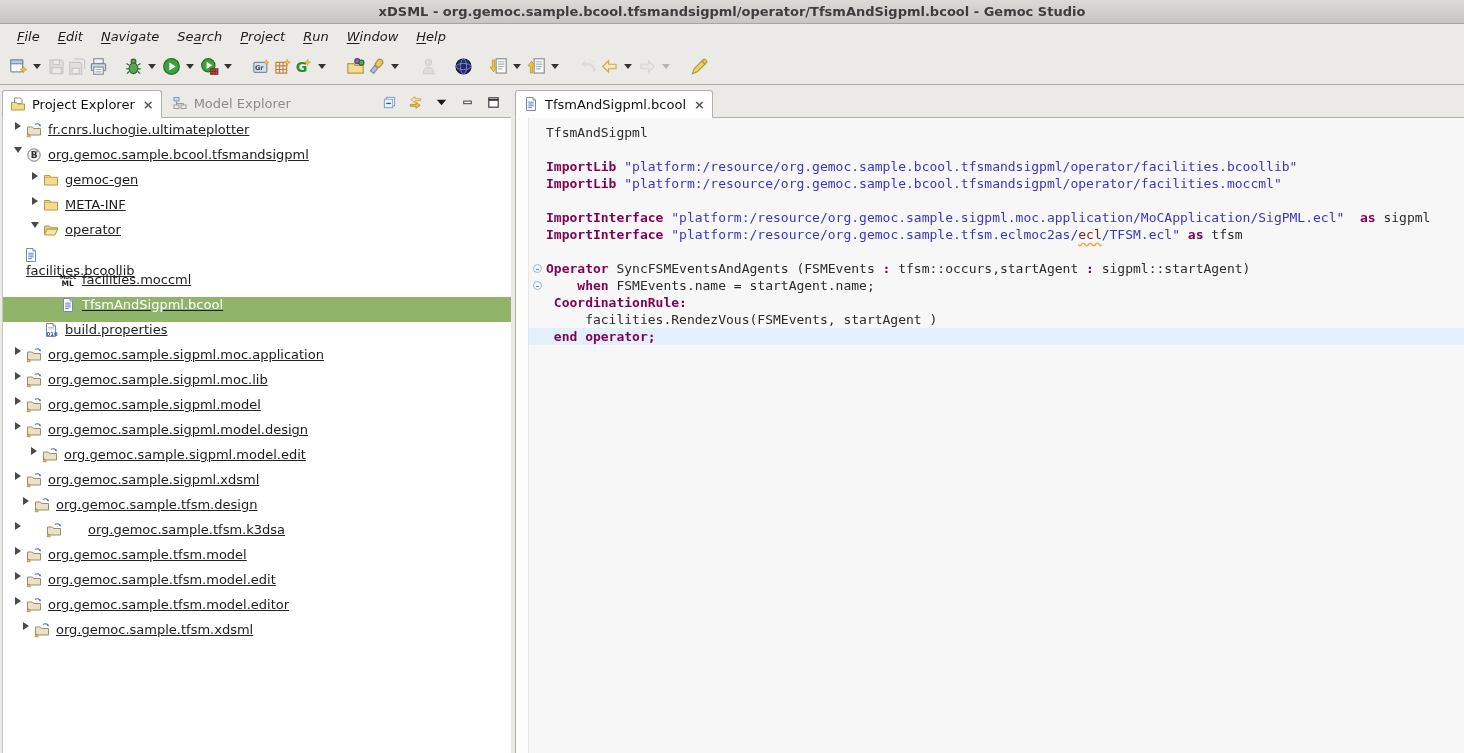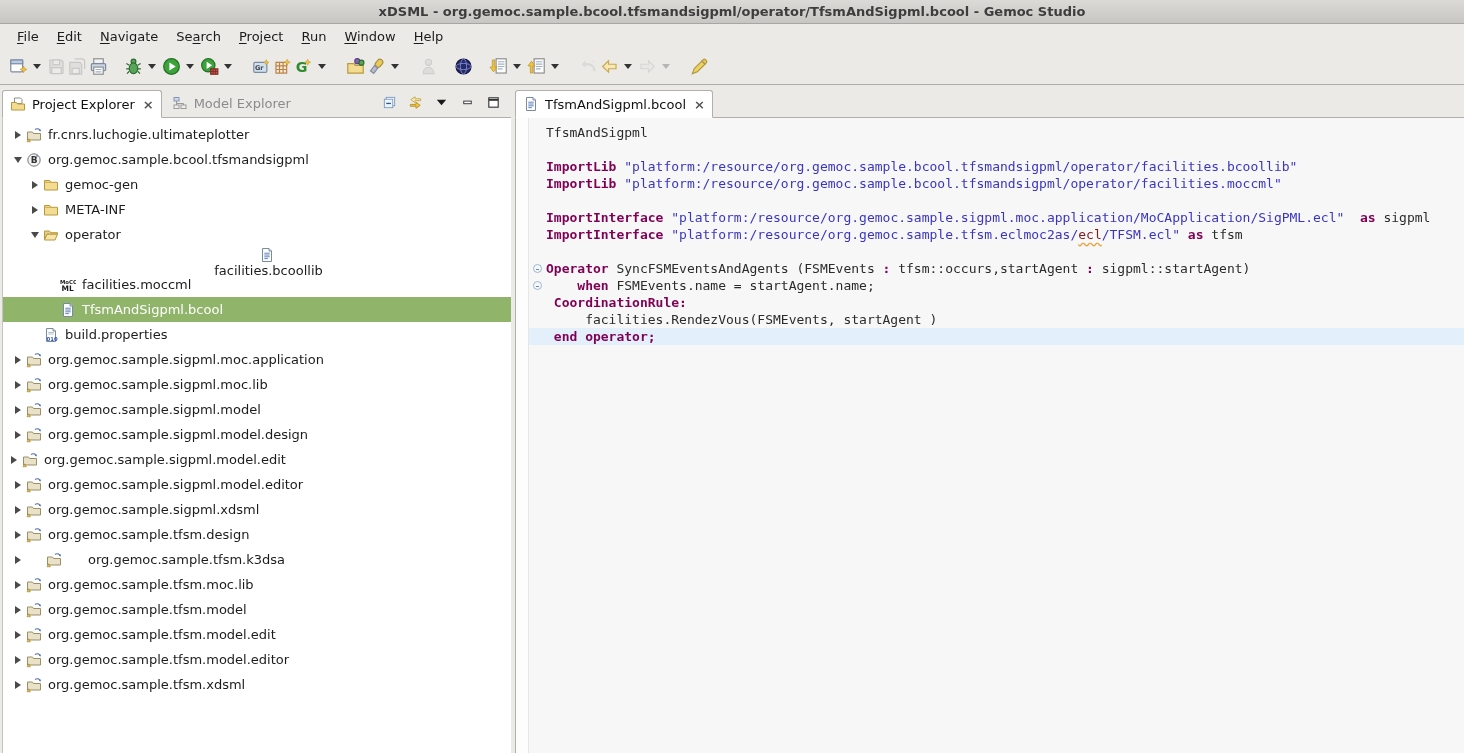--- a/index.html
+++ b/index.html
@@ -11,21 +11,21 @@
   }
   
   .titlebar {
     height:24px; background:linear-gradient(#dcdad7,#c8c6c3);
     border-bottom:1px solid #a8a6a3;
     display:flex; align-items:center; justify-content:center;
     font-weight:bold; color:#3d3d3d; font-size:13px;
   }
   
   .menubar { height:25px; display:flex; align-items:center; padding-left:8px; }
-  .menu-item { padding:3px 9px; color:#1b1b1b; cursor:default; }
+  .menu-item { padding:3px 9px; color:#1b1b1b; cursor:default;font-style:italic; }
   .menu-item u { text-underline-offset:2px; }
   
   .toolbar {
     height:36px; display:flex; align-items:center; padding:0 8px;
     border-bottom:1px solid #aeaca9;
   }
   .tb-btn { display:flex; align-items:center; padding:3px 1px; border-radius:3px; }
   .tb-btn svg { width:19px; height:19px; display:block; }
   .tb-btn.disabled svg { opacity:.38; filter:grayscale(1); }
   .tb-drop { width:0; height:0; border-left:4px solid transparent; border-right:4px solid transparent;
@@ -48,21 +48,21 @@
     background:#fff; border:1px solid #b1afac; border-bottom:1px solid #fff;
     border-radius:3px 3px 0 0; padding:5px 7px 5px 7px; margin-bottom:-1px; color:#111;
   }
   .tab.inactive { padding:6px 10px; color:#8b8b8b; }
   .tab-icon svg { width:16px; height:16px; display:block; }
   .tab .close { font-weight:bold; color:#555; font-size:13px; margin-left:2px; cursor:default; }
   .view-toolbar { margin-left:auto; display:flex; align-items:center; gap:11px; padding:0 10px 7px 0; }
   .view-btn svg { width:15px; height:15px; display:block; }
   
   .tree { flex:1; background:#fff; overflow:hidden; padding-top:4px; border-left:1px solid #c6c4c1; }
-  .tree-row { height:25px; display:flex; align-items:center; }
+  .tree-row { height:25px; display:flex; align-items:flex-start;text-decoration:underline; }
   .tree-row.selected { background:#8FB46A; }
   .tree-row.selected .tree-label { color:#fff; }
   .t-arrow { width:13px; display:flex; justify-content:center; flex:none; }
   .t-arrow span.c { width:0; height:0; border-top:4px solid transparent; border-bottom:4px solid transparent; border-left:6px solid #4a4a4a; }
   .t-arrow span.e { width:0; height:0; border-left:4px solid transparent; border-right:4px solid transparent; border-top:6px solid #4a4a4a; }
   .t-icon { width:17px; height:16px; flex:none; margin-left:2px; }
   .t-icon svg { width:16px; height:16px; display:block; }
   .tree-label { margin-left:5px; white-space:nowrap; color:#1c1c1c; }
   
   .editor-body { flex:1; display:flex; background:#F7F7F7; border-left:1px solid #b1afac; overflow:hidden; }
@@ -498,21 +498,21 @@
           <span class="t-icon">
             <svg viewBox="0 0 16 16">
               <path d="M1.5 5h5l1 1.5h7V13H1.5z" fill="#e9e2c8" stroke="#9a8f66"></path>
               <path d="M9 2.5c2-1.5 5-.5 5 1.5" fill="none" stroke="#5b79b4" stroke-width="1.2"></path>
               <path d="M14.6 2.2l.2 2.2-2-.7z" fill="#5b79b4"></path>
               <path d="M1 14.8l1.7-3 1.7 3z" fill="#f2c437" stroke="#8a6d1d" stroke-width=".5"></path>
             </svg>
           </span>
           <span class="tree-label">org.gemoc.sample.sigpml.model.design</span>
         </div>
-        <div class="tree-row" style="padding-left: 4px;">
+        <div class="tree-row" style="padding-left: 24px;">
           <span class="t-arrow">
             <span class="c"></span>
           </span>
           <span class="t-icon">
             <svg viewBox="0 0 16 16">
               <path d="M1.5 5h5l1 1.5h7V13H1.5z" fill="#e9e2c8" stroke="#9a8f66"></path>
               <path d="M9 2.5c2-1.5 5-.5 5 1.5" fill="none" stroke="#5b79b4" stroke-width="1.2"></path>
               <path d="M14.6 2.2l.2 2.2-2-.7z" fill="#5b79b4"></path>
               <path d="M1 14.8l1.7-3 1.7 3z" fill="#f2c437" stroke="#8a6d1d" stroke-width=".5"></path>
             </svg>
@@ -524,37 +524,23 @@
             <span class="c"></span>
           </span>
           <span class="t-icon">
             <svg viewBox="0 0 16 16">
               <path d="M1.5 5h5l1 1.5h7V13H1.5z" fill="#e9e2c8" stroke="#9a8f66"></path>
               <path d="M9 2.5c2-1.5 5-.5 5 1.5" fill="none" stroke="#5b79b4" stroke-width="1.2"></path>
               <path d="M14.6 2.2l.2 2.2-2-.7z" fill="#5b79b4"></path>
               <path d="M1 14.8l1.7-3 1.7 3z" fill="#f2c437" stroke="#8a6d1d" stroke-width=".5"></path>
             </svg>
           </span>
-          <span class="tree-label">org.gemoc.sample.sigpml.model.editor</span>
-        </div>
-        <div class="tree-row" style="padding-left: 8px;">
-          <span class="t-arrow">
-            <span class="c"></span>
-          </span>
-          <span class="t-icon">
-            <svg viewBox="0 0 16 16">
-              <path d="M1.5 5h5l1 1.5h7V13H1.5z" fill="#e9e2c8" stroke="#9a8f66"></path>
-              <path d="M9 2.5c2-1.5 5-.5 5 1.5" fill="none" stroke="#5b79b4" stroke-width="1.2"></path>
-              <path d="M14.6 2.2l.2 2.2-2-.7z" fill="#5b79b4"></path>
-              <path d="M1 14.8l1.7-3 1.7 3z" fill="#f2c437" stroke="#8a6d1d" stroke-width=".5"></path>
-            </svg>
-          </span>
           <span class="tree-label">org.gemoc.sample.sigpml.xdsml</span>
         </div>
-        <div class="tree-row" style="padding-left: 8px;">
+        <div class="tree-row" style="padding-left: 16px;">
           <span class="t-arrow">
             <span class="c"></span>
           </span>
           <span class="t-icon">
             <svg viewBox="0 0 16 16">
               <path d="M1.5 5h5l1 1.5h7V13H1.5z" fill="#e9e2c8" stroke="#9a8f66"></path>
               <path d="M9 2.5c2-1.5 5-.5 5 1.5" fill="none" stroke="#5b79b4" stroke-width="1.2"></path>
               <path d="M14.6 2.2l.2 2.2-2-.7z" fill="#5b79b4"></path>
               <path d="M1 14.8l1.7-3 1.7 3z" fill="#f2c437" stroke="#8a6d1d" stroke-width=".5"></path>
             </svg>
@@ -580,34 +566,20 @@
             <span class="c"></span>
           </span>
           <span class="t-icon">
             <svg viewBox="0 0 16 16">
               <path d="M1.5 5h5l1 1.5h7V13H1.5z" fill="#e9e2c8" stroke="#9a8f66"></path>
               <path d="M9 2.5c2-1.5 5-.5 5 1.5" fill="none" stroke="#5b79b4" stroke-width="1.2"></path>
               <path d="M14.6 2.2l.2 2.2-2-.7z" fill="#5b79b4"></path>
               <path d="M1 14.8l1.7-3 1.7 3z" fill="#f2c437" stroke="#8a6d1d" stroke-width=".5"></path>
             </svg>
           </span>
-          <span class="tree-label">org.gemoc.sample.tfsm.moc.lib</span>
-        </div>
-        <div class="tree-row" style="padding-left: 8px;">
-          <span class="t-arrow">
-            <span class="c"></span>
-          </span>
-          <span class="t-icon">
-            <svg viewBox="0 0 16 16">
-              <path d="M1.5 5h5l1 1.5h7V13H1.5z" fill="#e9e2c8" stroke="#9a8f66"></path>
-              <path d="M9 2.5c2-1.5 5-.5 5 1.5" fill="none" stroke="#5b79b4" stroke-width="1.2"></path>
-              <path d="M14.6 2.2l.2 2.2-2-.7z" fill="#5b79b4"></path>
-              <path d="M1 14.8l1.7-3 1.7 3z" fill="#f2c437" stroke="#8a6d1d" stroke-width=".5"></path>
-            </svg>
-          </span>
           <span class="tree-label">org.gemoc.sample.tfsm.model</span>
         </div>
         <div class="tree-row" style="padding-left: 8px;">
           <span class="t-arrow">
             <span class="c"></span>
           </span>
           <span class="t-icon">
             <svg viewBox="0 0 16 16">
               <path d="M1.5 5h5l1 1.5h7V13H1.5z" fill="#e9e2c8" stroke="#9a8f66"></path>
               <path d="M9 2.5c2-1.5 5-.5 5 1.5" fill="none" stroke="#5b79b4" stroke-width="1.2"></path>
@@ -624,21 +596,21 @@
           <span class="t-icon">
             <svg viewBox="0 0 16 16">
               <path d="M1.5 5h5l1 1.5h7V13H1.5z" fill="#e9e2c8" stroke="#9a8f66"></path>
               <path d="M9 2.5c2-1.5 5-.5 5 1.5" fill="none" stroke="#5b79b4" stroke-width="1.2"></path>
               <path d="M14.6 2.2l.2 2.2-2-.7z" fill="#5b79b4"></path>
               <path d="M1 14.8l1.7-3 1.7 3z" fill="#f2c437" stroke="#8a6d1d" stroke-width=".5"></path>
             </svg>
           </span>
           <span class="tree-label">org.gemoc.sample.tfsm.model.editor</span>
         </div>
-        <div class="tree-row" style="padding-left: 8px;">
+        <div class="tree-row" style="padding-left: 16px;">
           <span class="t-arrow">
             <span class="c"></span>
           </span>
           <span class="t-icon">
             <svg viewBox="0 0 16 16">
               <path d="M1.5 5h5l1 1.5h7V13H1.5z" fill="#e9e2c8" stroke="#9a8f66"></path>
               <path d="M9 2.5c2-1.5 5-.5 5 1.5" fill="none" stroke="#5b79b4" stroke-width="1.2"></path>
               <path d="M14.6 2.2l.2 2.2-2-.7z" fill="#5b79b4"></path>
               <path d="M1 14.8l1.7-3 1.7 3z" fill="#f2c437" stroke="#8a6d1d" stroke-width=".5"></path>
             </svg>

